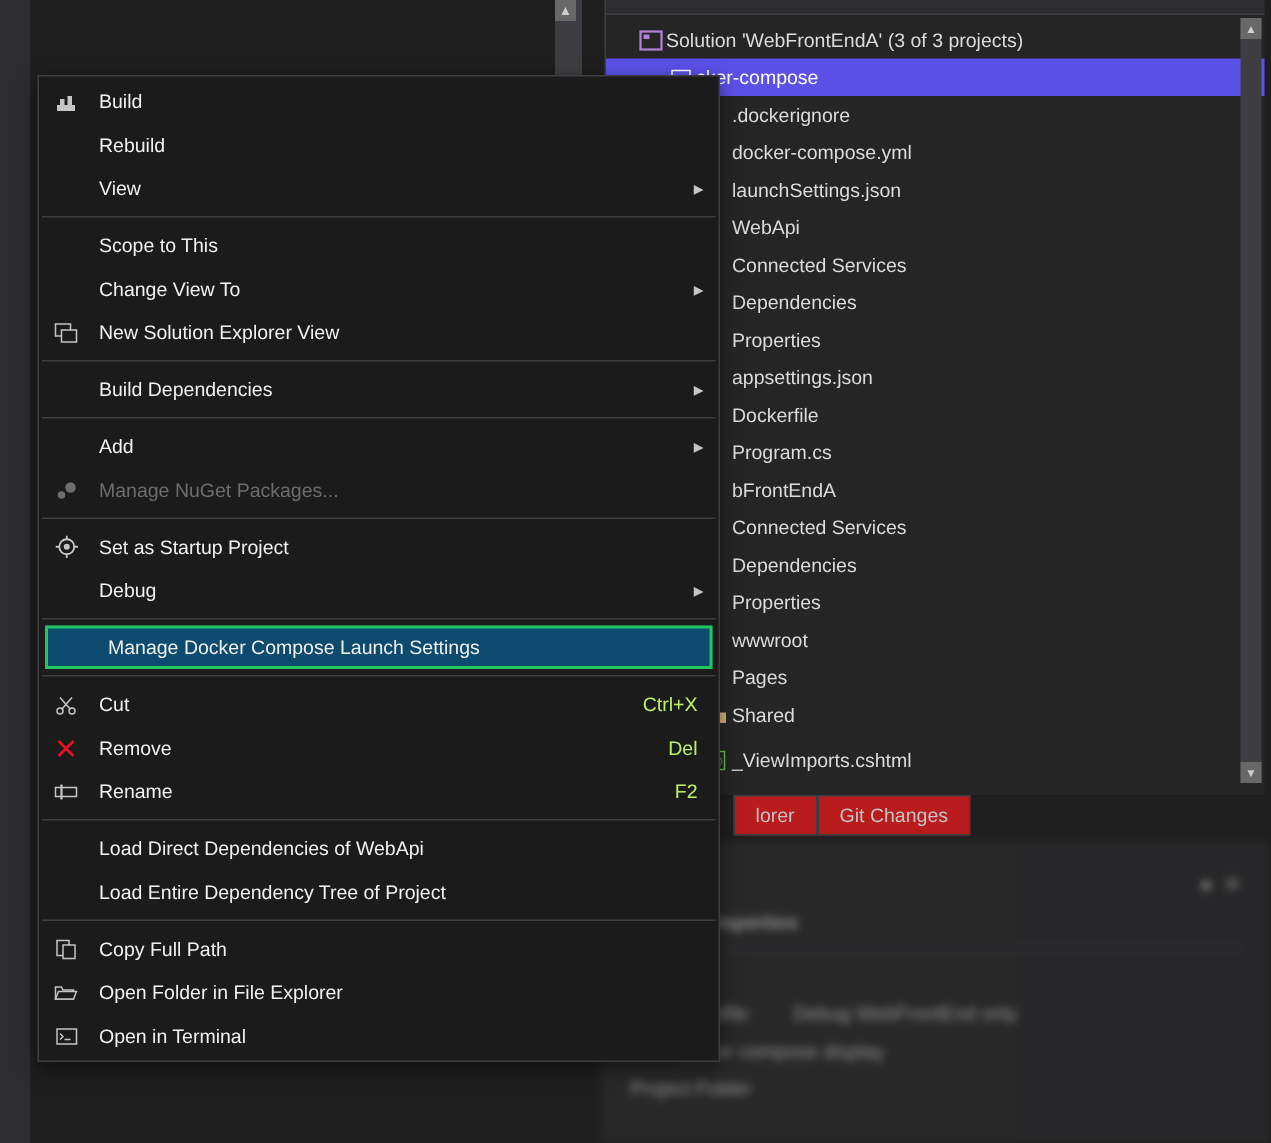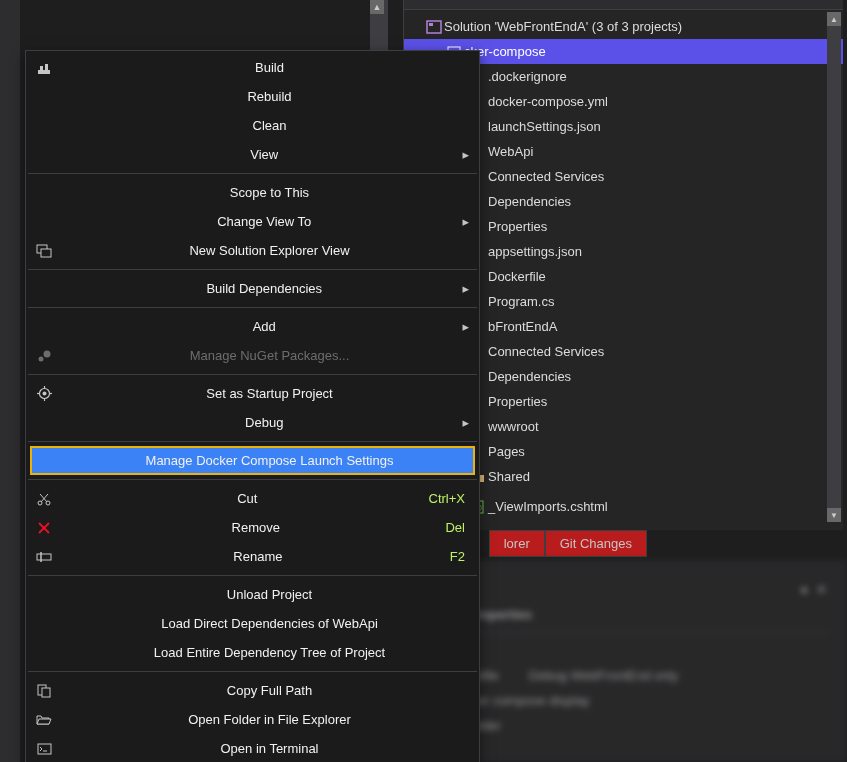--- a/index.html
+++ b/index.html
@@ -30,27 +30,26 @@
       z-index: 100;
       padding: 2px 0;
     }
     .menu-item {
       display: flex;
       align-items: center;
       height: 29px;
       padding: 0 6px;
       cursor: default;
       color: #f1f1f1;
-      text-align: center;
     }
     .menu-item.disabled { color: #6d6d6d; }
     .menu-item.highlighted {
-      border: 2px solid #eab308;
+      border: 2px solid #22c55e;
       margin: 2px 4px;
-      background: #3b82f6;
+      background: #0c4a6e;
     }
     .menu-icon {
       width: 24px;
       display: flex;
       justify-content: center;
       align-items: center;
       color: #c5c5c5;
     }
     .menu-label { flex: 1; padding-left: 10px; }
     .menu-shortcut { color: #bef264; padding-right: 8px; }
@@ -282,24 +281,20 @@
         </svg>
     </span>
     <span class="menu-label">Build</span>
   </div>
   <div class="menu-item">
     <span class="menu-icon"></span>
       <span class="menu-label">Rebuild</span>
   </div>
   <div class="menu-item">
     <span class="menu-icon"></span>
-      <span class="menu-label">Clean</span>
-  </div>
-  <div class="menu-item">
-    <span class="menu-icon"></span>
       <span class="menu-label">View</span>
     <span class="menu-arrow">▸</span>
   </div>
   <div class="menu-sep"></div>
   <div class="menu-item">
     <span class="menu-icon"></span>
       <span class="menu-label">Scope to This</span>
   </div>
   <div class="menu-item">
     <span class="menu-icon"></span>
@@ -389,24 +384,20 @@
           <rect x="1" y="3" width="14" height="6" fill="none" stroke="#c5c5c5"></rect>
           <line x1="5" y1="1" x2="5" y2="11" stroke="#c5c5c5" stroke-width="1.5"></line>
         </svg>
     </span>
     <span class="menu-label">Rename</span>
     <span class="menu-shortcut">F2</span>
   </div>
   <div class="menu-sep"></div>
   <div class="menu-item">
     <span class="menu-icon"></span>
-      <span class="menu-label">Unload Project</span>
-  </div>
-  <div class="menu-item">
-    <span class="menu-icon"></span>
       <span class="menu-label">Load Direct Dependencies of WebApi</span>
   </div>
   <div class="menu-item">
     <span class="menu-icon"></span>
       <span class="menu-label">Load Entire Dependency Tree of Project</span>
   </div>
   <div class="menu-sep"></div>
   <div class="menu-item">
     <span class="menu-icon">
       <svg width="14" height="14" viewBox="0 0 14 14">

